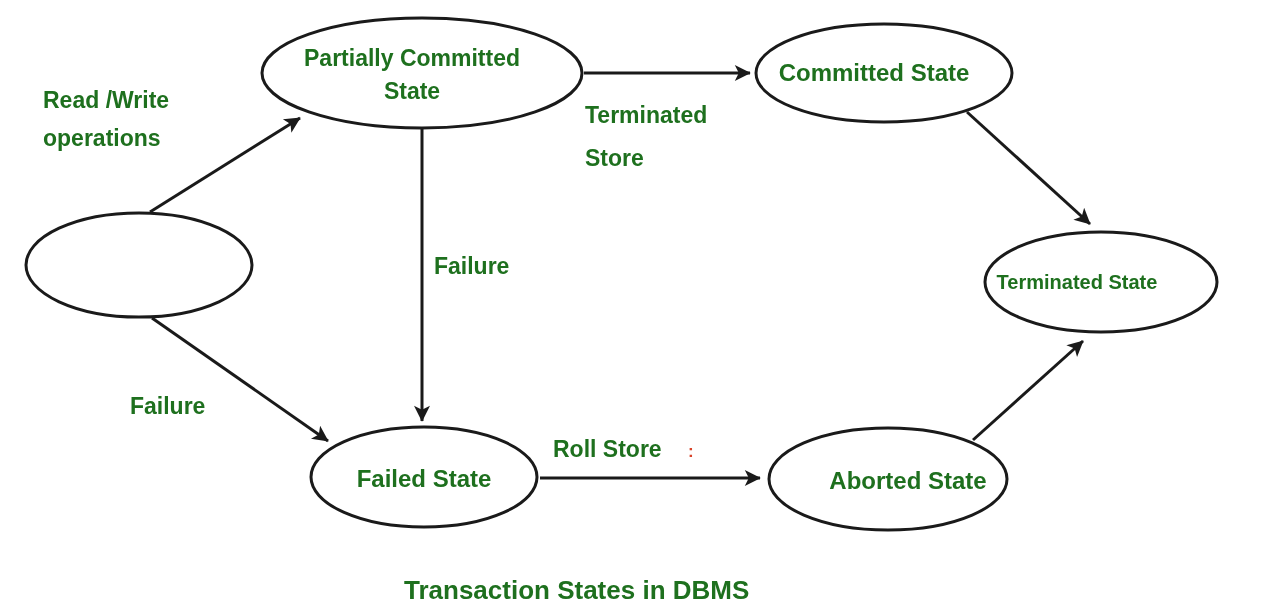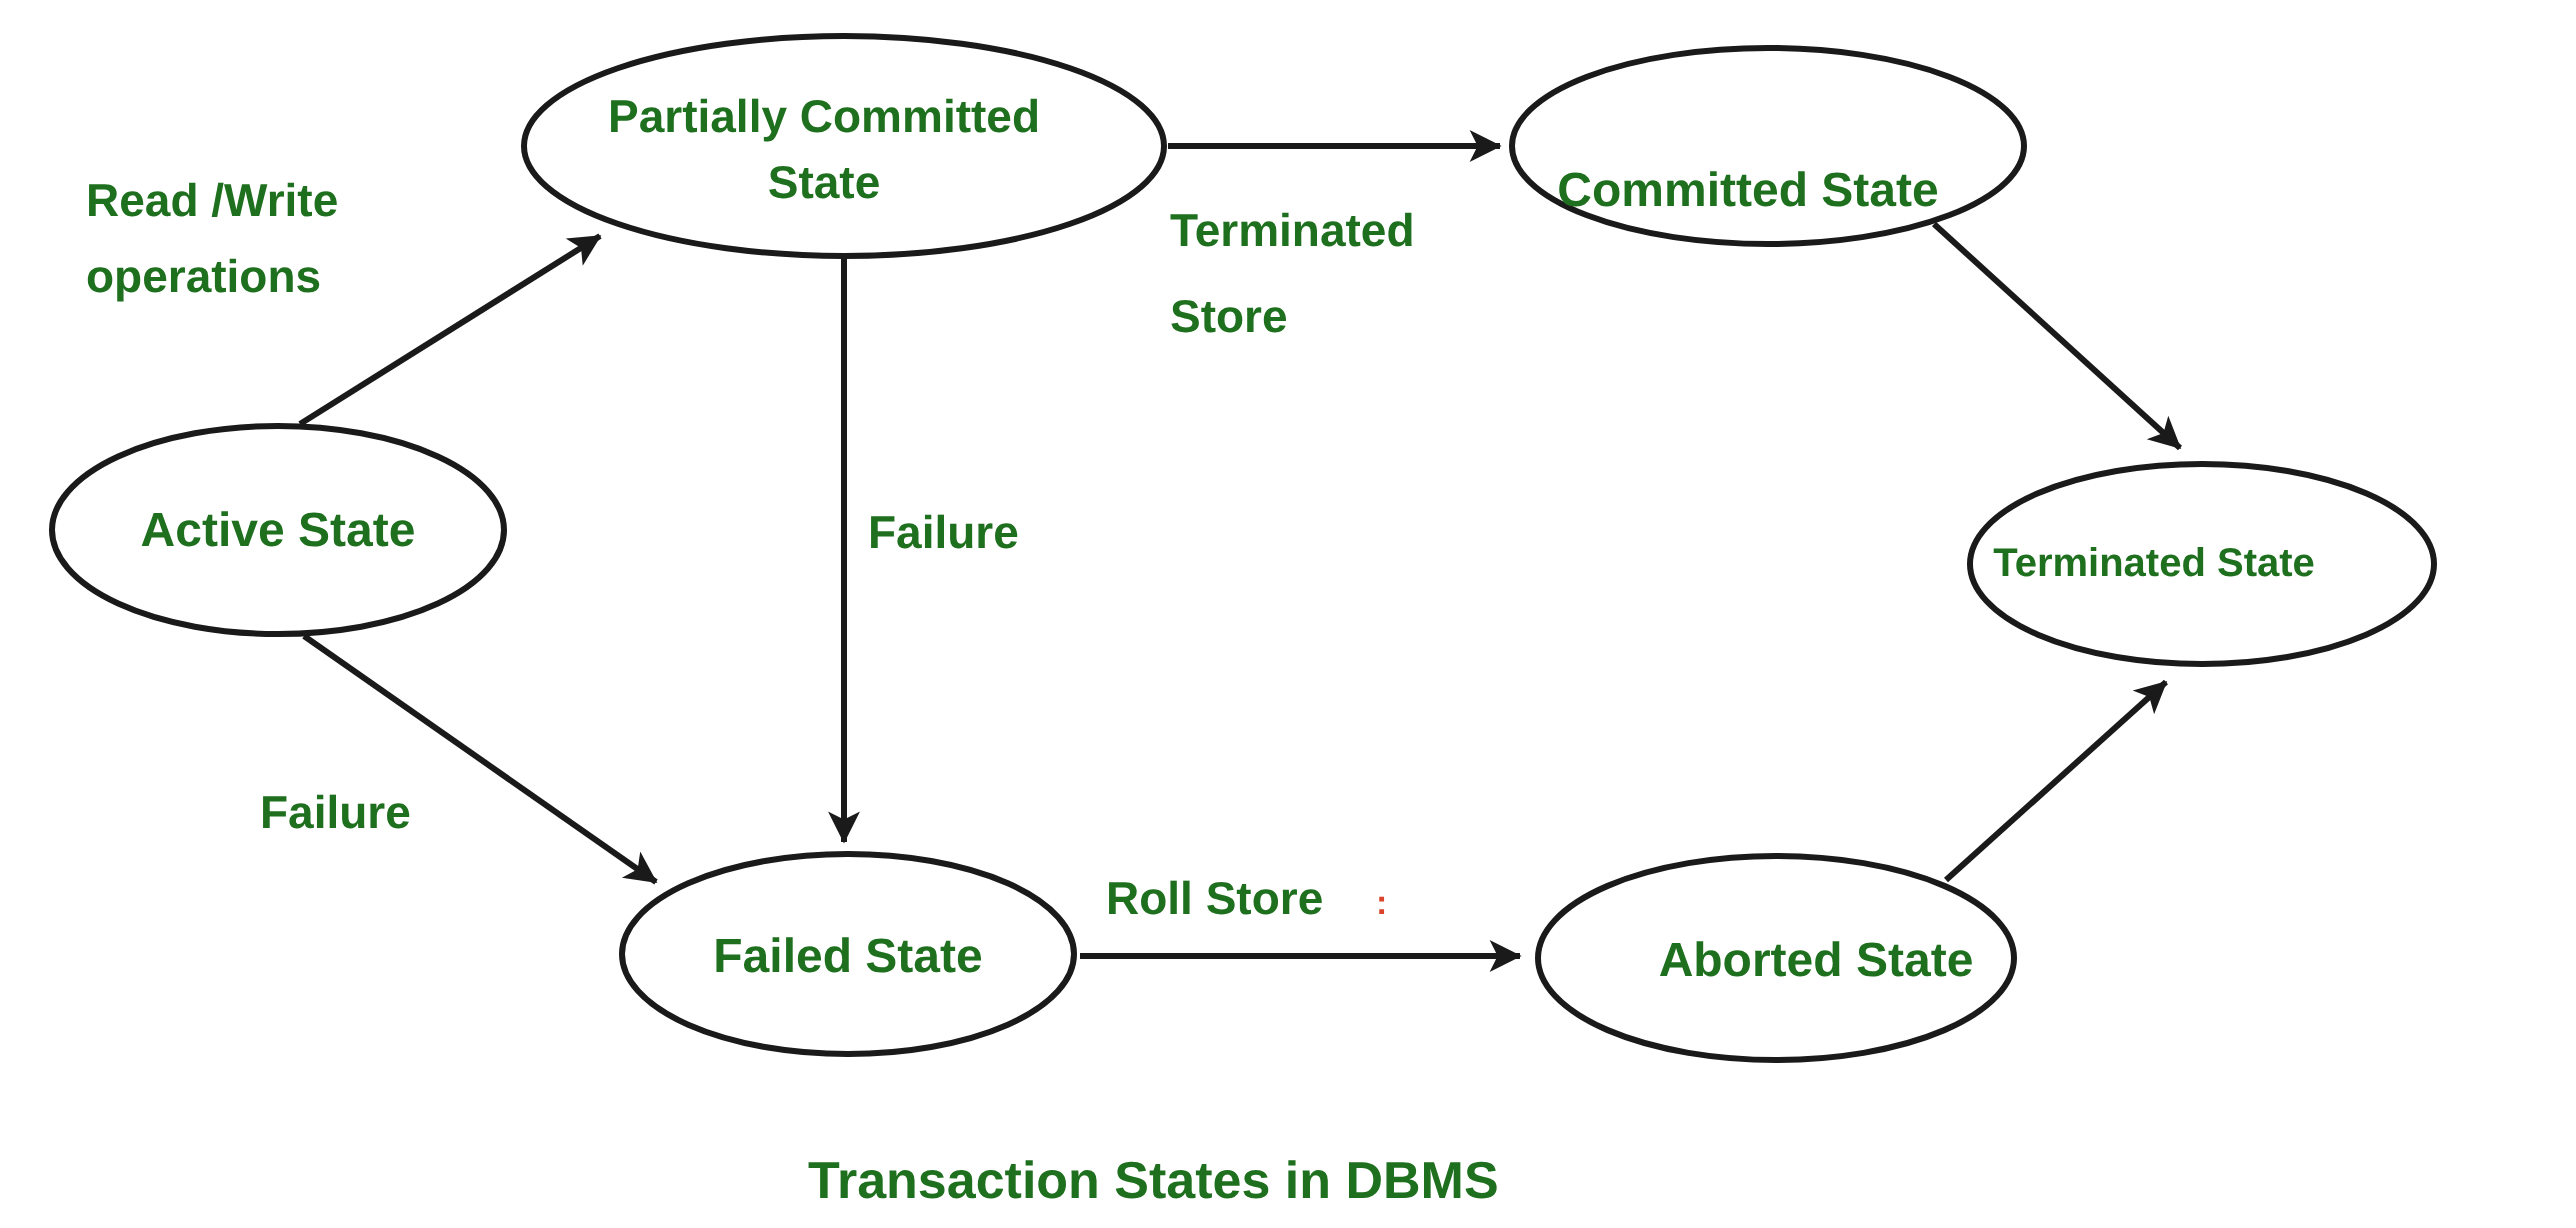--- a/index.html
+++ b/index.html
@@ -62,23 +62,22 @@
     <ellipse class="shape" cx="422" cy="73" rx="160" ry="55"></ellipse>
     <ellipse class="shape" cx="884" cy="73" rx="128" ry="49"></ellipse>
     <ellipse class="shape" cx="139" cy="265" rx="113" ry="52"></ellipse>
     <ellipse class="shape" cx="1101" cy="282" rx="116" ry="50"></ellipse>
     <ellipse class="shape" cx="424" cy="477" rx="113" ry="50"></ellipse>
     <ellipse class="shape" cx="888" cy="479" rx="119" ry="51"></ellipse>
   </svg>
 
   <div class="lbl node-lbl pc" style="left:293px;top:42px;width:238px;">Partially Committed State</div>
 
-  <div class="lbl node-lbl" style="left:756px;top:58px;width:236px;margin-top:23px;">Committed State</div>
+  <div class="lbl node-lbl" style="left:756px;top:58px;width:236px;">Committed State</div>
 
-  <div class="lbl node-lbl" style="left:26px;top:251px;width:226px;">Active State</div>
 
   <div class="lbl node-lbl small" style="left:985px;top:270px;width:184px;">Terminated State</div>
 
   <div class="lbl node-lbl" style="left:311px;top:464px;width:226px;">Failed State</div>
 
   <div class="lbl node-lbl" style="left:769px;top:466px;width:238px;padding-left:20px;">Aborted State</div>
 
   <div class="lbl edge-lbl wrap" style="left:43px;top:82px;width:168px;">Read /Write operations</div>
 
   <div class="lbl edge-lbl wrap2" style="left:585px;top:94px;width:142px;">Terminated Store</div>

